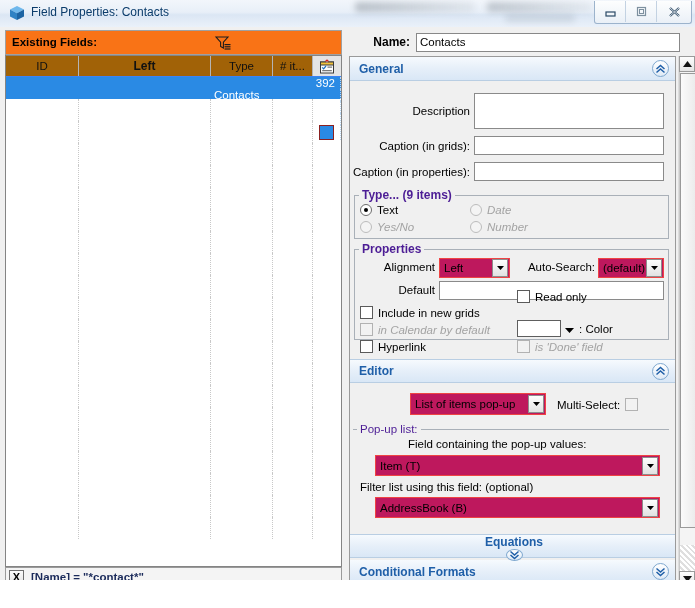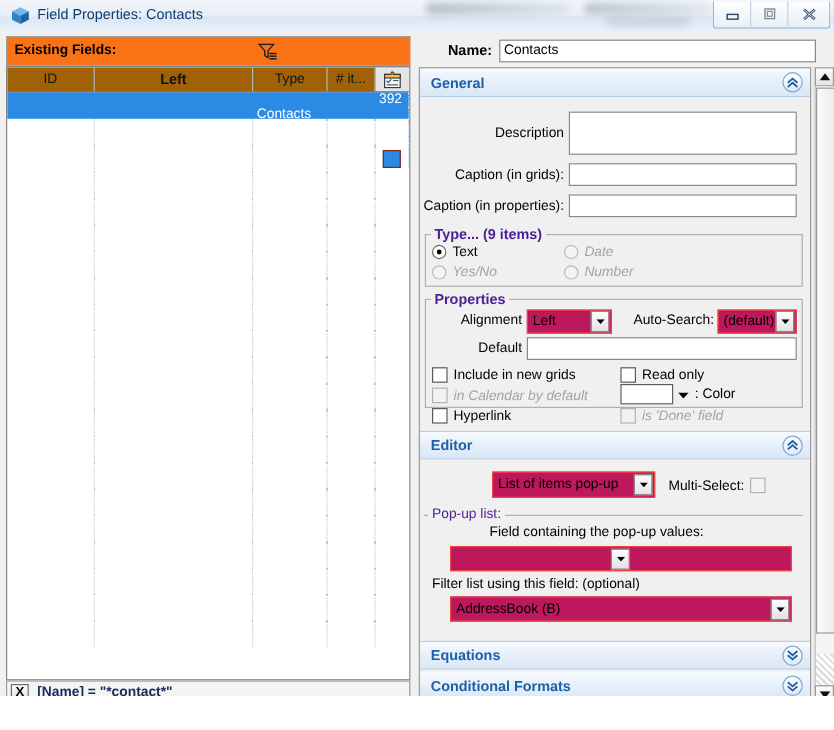--- a/index.html
+++ b/index.html
@@ -521,21 +521,21 @@
               </span>
             </div>
 
             <div class="lbl" style="position:absolute;left:10px;top:28px;width:70px;">Default</div>
             <input class="inp" style="position: absolute; left: 84px; top: 25px; width: 225px; height: 19px;" value="">
 
             <div class="row" style="position:absolute;left:5px;top:50px;align-items:flex-end;">
               <span class="cbox"></span>
               <span class="rlabel">Include in new grids</span>
             </div>
-            <div class="row" style="position:absolute;left:162px;top:50px;justify-content:flex-end;">
+            <div class="row" style="position:absolute;left:162px;top:34px;justify-content:flex-end;">
               <span class="cbox"></span>
               <span class="rlabel">Read only</span>
             </div>
             <div class="row" style="position:absolute;left:5px;top:67px;">
               <span class="cbox dis"></span>
               <span class="rlabel dis">in Calendar by default</span>
             </div>
             <div class="row" style="position:absolute;left:162px;top:64px;">
               <span class="swatch"></span>
               <span style="margin-left:4px;">
@@ -578,40 +578,41 @@
         <div class="row" style="position:absolute;left:207px;top:15px;">
           <span style="font-size:11.5px;">Multi-Select:</span>
           <span class="cbox dis" style="margin-left:5px;"></span>
         </div>
 
         <fieldset class="grp" style="left:3px;top:40px;width:316px;height:98px;border-left:none;border-right:none;border-bottom:none;">
           <legend>Pop-up list:</legend>
           <div style="position:relative;height:84px;">
             <div style="position:absolute;left:7px;top:3px;font-size:11.5px;padding-left:48px;">Field containing the pop-up values:</div>
             <div class="combo" style="position:absolute;left:22px;top:20px;width:285px;height:21px;">
+              <span class="ctext">Item (T)</span>
               <span class="carrow">
                 <svg width="7" height="4" viewBox="0 0 7 4">
                     <polygon points="0,0 7,0 3.5,4" fill="#000"></polygon>
                   </svg>
               </span>
             </div>
             <div style="position:absolute;left:7px;top:46px;font-size:11.5px;">Filter list using this field: (optional)</div>
             <div class="combo" style="position:absolute;left:22px;top:62px;width:285px;height:21px;">
               <span class="ctext">AddressBook (B)</span>
               <span class="carrow">
                 <svg width="7" height="4" viewBox="0 0 7 4">
                     <polygon points="0,0 7,0 3.5,4" fill="#000"></polygon>
                   </svg>
               </span>
             </div>
           </div>
         </fieldset>
       </div>
 
-      <div class="sec-head" style="margin-top:8px;border-top:1px solid #b9cee3;">
+      <div class="sec-head" style="margin-top:8px;border-top:1px solid #b9cee3;flex-direction:column;">
         <span class="sec-title">Equations</span>
         <span class="chev">
           <svg width="11" height="10" viewBox="0 0 11 10">
             <path d="M1.5 1.5 L5.5 5 L9.5 1.5 M1.5 5 L5.5 8.5 L9.5 5" stroke="#1f5fa8" stroke-width="1.5" fill="none"></path>
           </svg>
         </span>
       </div>
 
       <div class="sec-head" style="margin-top:2px;">
         <span class="sec-title">Conditional Formats</span>

